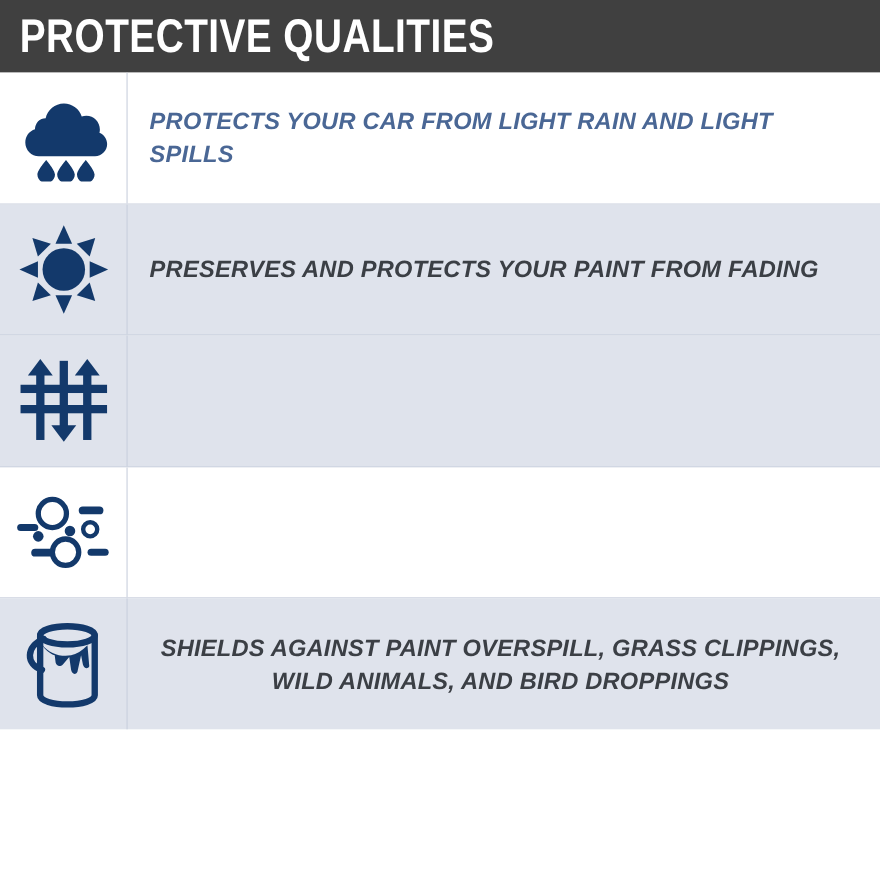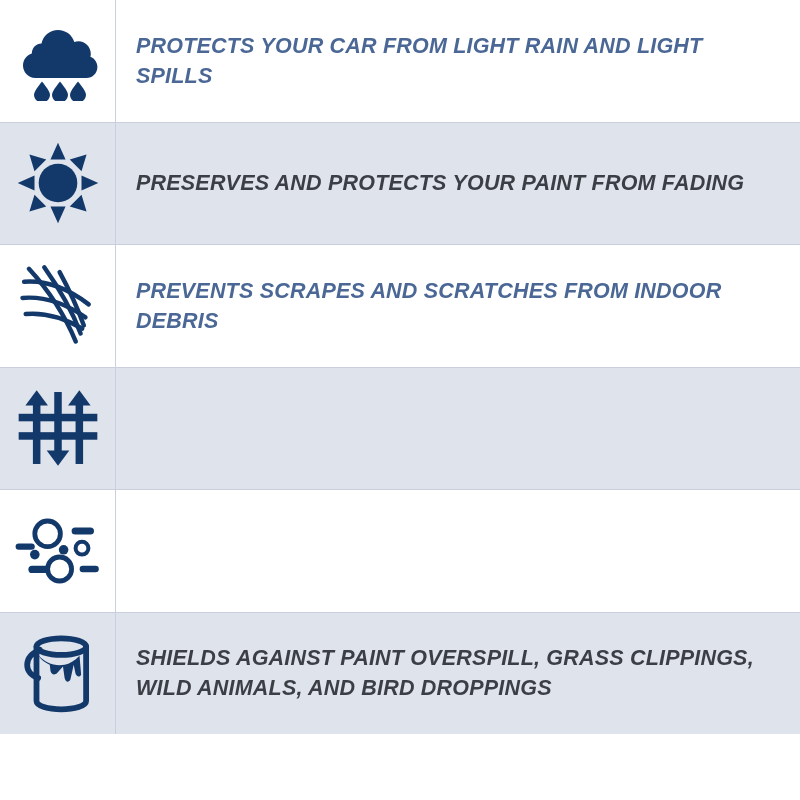--- a/index.html
+++ b/index.html
@@ -35,21 +35,21 @@
     font-size: 43px;
     line-height: 43px;
     letter-spacing: 0.5px;
     transform: scaleX(0.82);
     transform-origin: left center;
     white-space: nowrap;
   }
 
   
   .rows {
-    height: 734px;
+    height: 597px;
     display: flex;
     flex-direction: column;
   }
   .row {
     display: flex;
     align-items: stretch;
     flex: 1 1 0;
     position: relative;
     border-bottom: 1px solid #c9cfdd;
     box-sizing: border-box;
@@ -87,27 +87,30 @@
   .row-text {
     font-family: "Liberation Sans", sans-serif;
     font-weight: bold;
     font-style: italic;
     font-size: 21.5px;
     line-height: 30px;
     letter-spacing: 0.2px;
     text-transform: uppercase;
   }
   .text-blue .row-text { color: #4a6795; }
-  .text-dark .row-text { color: #3b3f45; }
+  .text-dark .row-text { color: #3b3f45; text-align: center; }
 </style>
 </head>
 <body>
 
 <div id="infographic">
 
+  <div class="header-bar">
+    <div class="header-title">PROTECTIVE QUALITIES</div>
+  </div>
 
   <div class="rows">
 
     <div class="row plain text-blue">
       <div class="icon-cell">
         <span>
           <svg width="86" height="80" viewBox="0 0 86 80" aria-hidden="true">
             <path fill="#13396b" d="M26.5 22.5c1.6-7.6 8.4-13.4 16.6-13.4 7.6 0 14.1 5 16.2 11.9 1.3-.5 2.7-.8 4.2-.8 6.8 0 12.3 5.6 12.3 12.5 0 1-.1 2-.4 3 4.1 1.6 7 5.6 7 10.3 0 6.1-4.9 11.1-11 11.1H20.3C13.5 57.1 8 51.5 8 44.6c0-5.7 3.7-10.5 8.8-12 .1-5.9 4.4-10.1 9.7-10.1z"></path>
             <path fill="#13396b" d="M27 62.5c0 0-8 9.3-8 13.2 0 4.4 3.6 7.9 8 7.9s8-3.5 8-7.9c0-3.9-8-13.2-8-13.2z" transform="translate(0,-2)"></path>
             <path fill="#13396b" d="M45 62.5c0 0-8 9.3-8 13.2 0 4.4 3.6 7.9 8 7.9s8-3.5 8-7.9c0-3.9-8-13.2-8-13.2z" transform="translate(0,-2)"></path>
@@ -136,39 +139,20 @@
               <polygon points="16,84 22,64 36,78"></polygon>
             </g>
           </svg>
         </span>
       </div>
       <div class="text-cell">
         <div class="row-text">PRESERVES AND PROTECTS YOUR PAINT FROM FADING</div>
       </div>
     </div>
 
-    <div class="row plain text-blue">
-      <div class="icon-cell">
-        <span>
-          <svg width="82" height="84" viewBox="0 0 100 104" aria-hidden="true">
-            <g fill="none" stroke="#13396b" stroke-width="5.5" stroke-linecap="round">
-              <path d="M14 6 C 36 30, 56 58, 72 96"></path>
-              <path d="M33 4 C 50 28, 66 54, 78 86"></path>
-              <path d="M52 10 C 64 32, 74 54, 82 76"></path>
-              <path d="M8 22 C 34 20, 62 30, 88 50"></path>
-              <path d="M6 42 C 30 40, 58 48, 84 66"></path>
-              <path d="M10 62 C 32 60, 56 66, 80 80"></path>
-            </g>
-          </svg>
-        </span>
-      </div>
-      <div class="text-cell">
-        <div class="row-text">PREVENTS SCRAPES AND SCRATCHES FROM INDOOR DEBRIS</div>
-      </div>
-    </div>
 
     <div class="row shaded text-dark">
       <div class="icon-cell">
         <span>
           <svg width="84" height="82" viewBox="0 0 100 98" aria-hidden="true">
             <g fill="#13396b">
 
               <rect x="3" y="32" width="94" height="9"></rect>
               <rect x="3" y="54" width="94" height="9"></rect>
 

